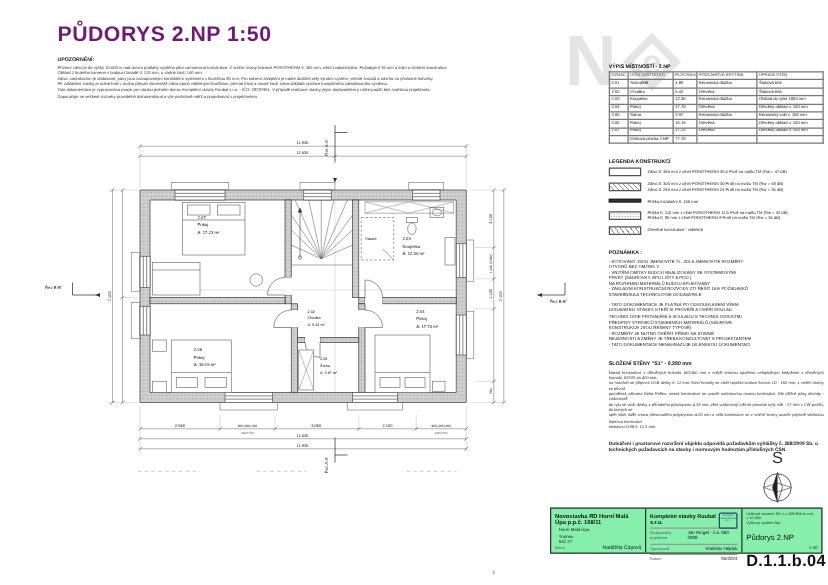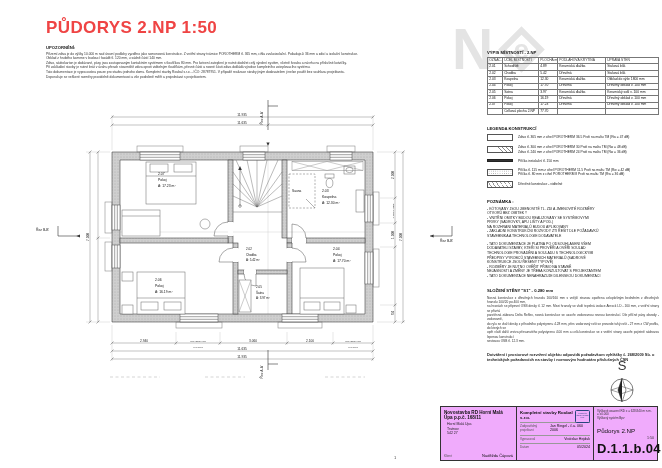--- a/index.html
+++ b/index.html
@@ -1,20 +1,20 @@
 <!DOCTYPE html>
 <html><head>
 <meta charset="utf-8">
 <style>
   *{box-sizing:border-box;margin:0;padding:0}
   html,body{width:662px;height:468px}
   body{position:relative;background:#fff;font-family:"Liberation Sans",sans-serif;color:#111;overflow:hidden}
   
   .header{position:absolute;left:46px;top:18px;width:398px;z-index:2}
-  .header h1{font-size:17px;font-weight:bold;letter-spacing:.4px;color:#ef4444}
+  .header h1{font-size:17px;font-weight:bold;letter-spacing:.4px;color:#701a75}
   .warn-head{font-size:4.2px;font-weight:bold;margin-top:7px;margin-bottom:1.5px;color:#222}
   .warn-lines div{font-size:3.3px;line-height:1.4;color:#333;text-align:justify}
   
   .wm{position:absolute;left:452px;top:12px;height:74px;display:flex;align-items:center;z-index:0}
   .wm .lt{font-size:57px;font-weight:800;color:#e4e4e4;letter-spacing:4px;line-height:1}
   .wm .dm{width:33px;height:33px;border:6px solid #e4e4e4;transform:rotate(45deg);display:flex;align-items:center;justify-content:center;margin:0 8px}
   .wm .dm span{transform:rotate(-45deg);font-size:28px;font-weight:800;color:#e4e4e4}
   
   .rcol{position:absolute;left:487px;top:50px;width:172px;z-index:2}
   .tbl-title{font-size:4.2px;font-weight:bold;margin-bottom:2px}
@@ -29,21 +29,21 @@
   .sw-solid{height:3px;border:0.6px solid #222;background:#333}
   .sw-dots{background-image:radial-gradient(#8a8a8a 22%,transparent 24%);background-size:2.2px 2.2px}
   .sw-hatch2{background:repeating-linear-gradient(55deg,#fff 0 2.6px,#9a9a9a 2.6px 3.3px)}
   .leg-text div{font-size:3.3px;line-height:1.35;color:#222}
   .notes{margin-top:11px}
   .notes-lines div{font-size:3.5px;line-height:1.3;color:#222;min-height:3.5px}
   .comp{margin-top:10px}
   .comp-lines div{font-size:3.2px;line-height:1.35;color:#333;text-align:justify}
   .compliance{margin-top:9px;font-size:3.9px;font-weight:bold;line-height:1.35;color:#222;width:168px}
   
-  .tb{position:absolute;left:440px;top:406px;width:218px;height:55px;border:0.9px solid #333;display:flex;z-index:3;background:#f0abfc}
+  .tb{position:absolute;left:440px;top:406px;width:218px;height:37px;border:0.9px solid #333;display:flex;z-index:3;background:#86efac}
   .tb .col{height:100%;padding:2.5px 3px;position:relative}
   .tb .c1{width:76px;border-right:0.7px solid #333}
   .tb .c2{width:77px;border-right:0.7px solid #333}
   .tb .c3{width:63px}
   .pname{font-size:4.6px;font-weight:bold;line-height:1.2}
   .addr{font-size:3.5px;line-height:1.3;margin-top:1.5px;margin-left:3px;color:#222}
   .klient-row{position:absolute;left:3px;right:3px;bottom:2.5px;display:flex;justify-content:space-between;align-items:flex-end}
   .lbl{font-size:3.1px;color:#555}
   .val{font-size:4px;color:#111}
   .company{font-size:4.4px;font-weight:bold;line-height:1.15;width:56px}

